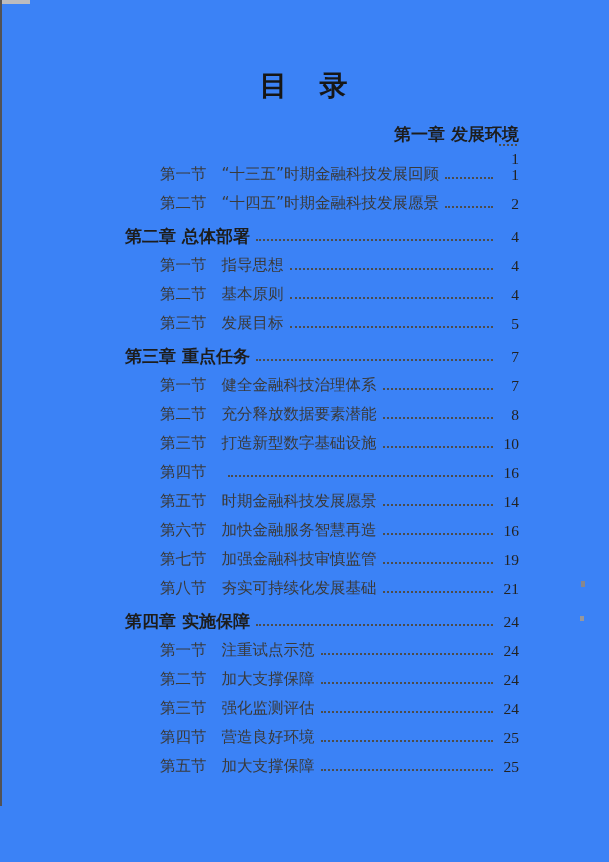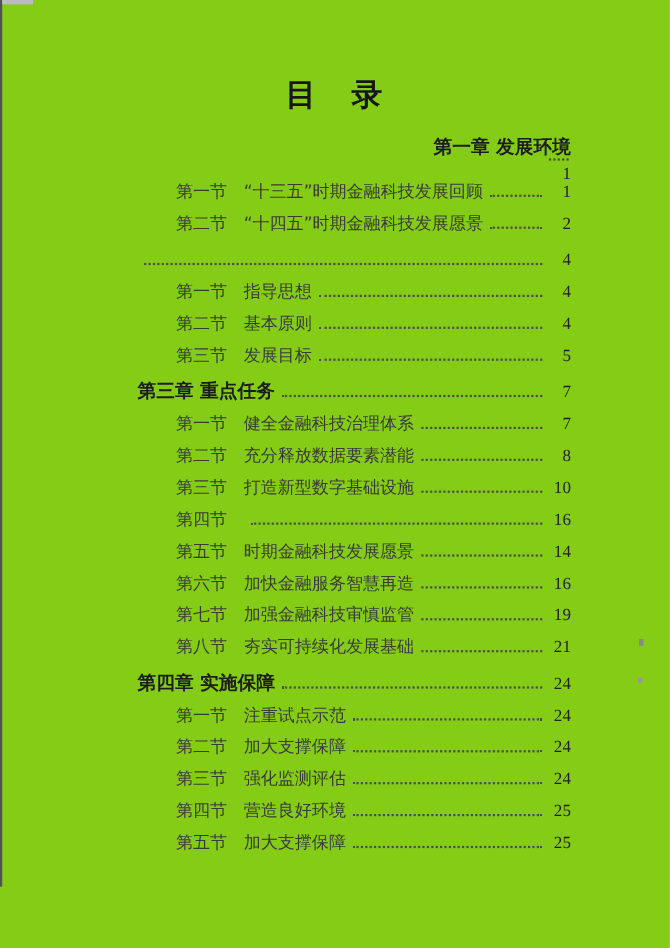--- a/index.html
+++ b/index.html
@@ -4,21 +4,21 @@
 <style>
   html, body {
     margin: 0;
     padding: 0;
     background: #e9e9e9;
   }
   .page {
     position: relative;
     width: 609px;
     height: 862px;
-    background: #84cc16;
+    background: #3b82f6;
     overflow: hidden;
     font-family: "DejaVu Sans", sans-serif;
     box-sizing: border-box;
   }
   
   .edge-line {
     position: absolute;
     left: 0;
     top: 0;
     width: 2px;
@@ -131,20 +131,21 @@
   </div>
 
   <div class="row section-row">
     <span class="sec-num">第二节</span>
     <span class="sec-title">“十四五”时期金融科技发展愿景</span>
     <span class="leader"></span>
     <span class="pagenum">2</span>
   </div>
 
   <div class="row chapter-row">
+    <span class="ch-label">第二章 总体部署</span>
     <span class="leader"></span>
     <span class="pagenum">4</span>
   </div>
 
   <div class="row section-row">
     <span class="sec-num">第一节</span>
     <span class="sec-title">指导思想</span>
     <span class="leader"></span>
     <span class="pagenum">4</span>
   </div>

